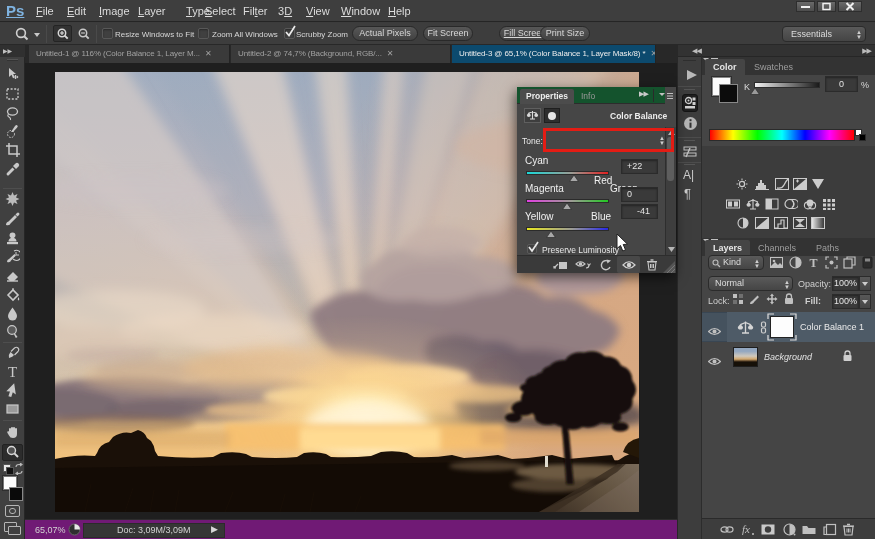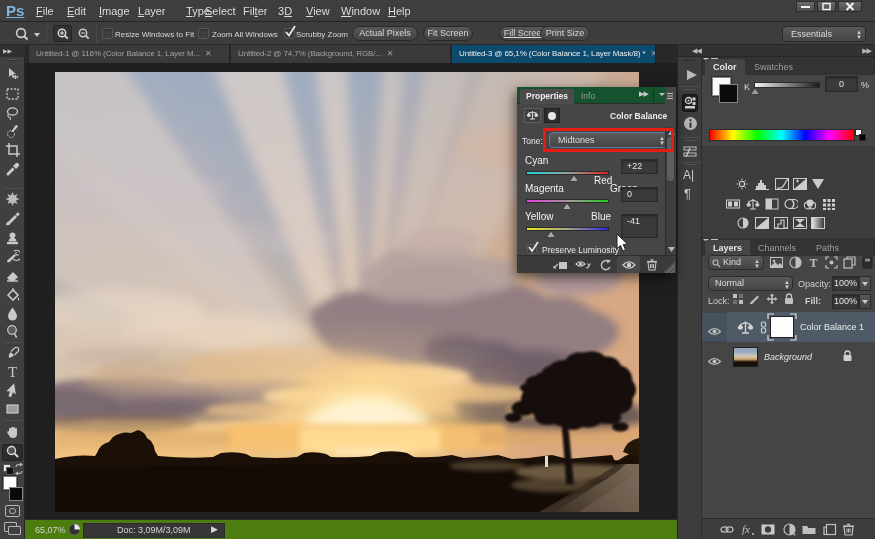--- a/index.html
+++ b/index.html
@@ -31,21 +31,21 @@
 .dtab .x { color:#a0a0a0; font-size:8px; margin-left:5px; }
 #toolbar { position:absolute; left:0; top:45px; width:25px; height:494px; background:#404040;
   border-right:1px solid #262626; }
 #toolhead { position:absolute; left:0; top:0; width:25px; height:12px; background:#303030;
   color:#c0c0c0; font-size:6px; line-height:12px; padding-left:3px; }
 .tool { position:absolute; left:2px; width:21px; height:17px; text-align:center; }
 .tsep { position:absolute; left:3px; width:19px; height:1px; background:#303030; border-bottom:1px solid #4e4e4e; }
 #canvas { position:absolute; left:25px; top:63px; width:652px; height:456px; background:#1f1f1f; }
 #photo { position:absolute; left:30px; top:9px; width:584px; height:440px; }
 #statusbar { position:absolute; left:25px; top:519px; width:652px; height:20px;
-  background:#4d7c0f; border-top:1px solid #2d2d2d; font-size:9px; color:#d2d2d2; }
+  background:#701a75; border-top:1px solid #2d2d2d; font-size:9px; color:#d2d2d2; }
 #dockstrip { position:absolute; left:677px; top:45px; width:25px; height:494px;
   background:#3d3d3d; border-left:1px solid #282828; border-right:1px solid #2c2c2c; }
 #rightcol { position:absolute; left:702px; top:45px; width:173px; height:494px; background:#3c3c3c; }
 .ptabbar { position:absolute; left:0; width:173px; height:18px; background:#333333; }
 .ptab { position:absolute; top:2px; height:16px; font-size:9px; line-height:16px; padding:0 8px; color:#9d9d9d; }
 .ptab.active { background:#454545; color:#e6e6e6; border-radius:2px 2px 0 0; font-weight:bold; }
 .pbody { position:absolute; left:0; width:173px; background:#454545; }
 .valbox { position:absolute; background:#3a3a3a; border:1px solid #2b2b2b;
   box-shadow:inset 0 1px 2px #242424; color:#e4e4e4; font-size:9px; }
 .combo { position:absolute; background:linear-gradient(#5a5a5a,#454545); border:1px solid #2b2b2b;
@@ -777,21 +777,20 @@
   <svg class="abs" style="left:9px;top:22px" width="13" height="13" viewBox="0 0 13 13">
     <path d="M6.5 2 L6.5 10 M4 10 L9 10 M6.5 2.6 L2.8 4.2 M6.5 2.6 L10.2 4.2" stroke="#d8d8d8" stroke-width="1.1" fill="none"></path>
     <path d="M0.8 6 a2 2 0 0 0 4 0 L2.8 3.6 Z" fill="#d8d8d8"></path>
     <path d="M8.2 6 a2 2 0 0 0 4 0 L10.2 3.6 Z" fill="#d8d8d8"></path>
   </svg>
   <span class="abs" style="left:27px;top:21px;width:16px;height:15px;background:#2e2e2e;border:1px solid #1f1f1f;"></span>
   <span class="abs" style="left:31px;top:25px;width:8px;height:8px;background:#e6e6e6;border-radius:50%;"></span>
   <span class="abs" style="left:46px;top:24px;color:#ececec;font-size:8.5px;font-weight:bold;margin-left:47px;">Color Balance</span>
 
   <span class="abs" style="left:5px;top:49px;color:#e8e8e8;font-size:8.5px;">Tone:</span>
-  <span class="combo" style="left:32px;top:45px;width:121px;height:16px;line-height:14px;padding-left:8px;border-color:#567c9e;">Midtones</span>
   <span class="updn" style="left:142px;top:49px;">▲<br>▼</span>
   <span class="abs" style="left:26px;top:41px;width:131px;height:24px;border:3px solid #e41c14;z-index:5;"></span>
 
   <span class="slider-lab" style="left:8px;top:68px;">Cyan</span>
   <span class="slider-lab" style="left:77px;top:68px;margin-top:20px;">Red</span>
   <span class="abs" style="left:9px;top:84px;width:83px;height:4px;border:1px solid #2b2b2b;background:linear-gradient(90deg,#1ad8d8,#9c9c94 55%,#e02020);"></span>
   <svg class="abs" style="left:52px;top:88px" width="10" height="7">
         <polygon points="5,0 9.5,6.5 0.5,6.5" fill="#a8a8a8" stroke="#333" stroke-width="0.8"></polygon>
       </svg>
   <span class="valbox" style="left:104px;top:72px;width:37px;height:15px;line-height:13px;padding-left:5px;">+22</span>
@@ -803,21 +802,21 @@
         <polygon points="5,0 9.5,6.5 0.5,6.5" fill="#a8a8a8" stroke="#333" stroke-width="0.8"></polygon>
       </svg>
   <span class="valbox" style="left:104px;top:100px;width:37px;height:15px;line-height:13px;padding-left:5px;">0</span>
 
   <span class="slider-lab" style="left:8px;top:124px;">Yellow</span>
   <span class="slider-lab" style="left:74px;top:124px;">Blue</span>
   <span class="abs" style="left:9px;top:140px;width:83px;height:4px;border:1px solid #2b2b2b;background:linear-gradient(90deg,#e8e820,#9c9c94 55%,#2828e8);"></span>
   <svg class="abs" style="left:29px;top:144px" width="10" height="7">
         <polygon points="5,0 9.5,6.5 0.5,6.5" fill="#a8a8a8" stroke="#333" stroke-width="0.8"></polygon>
       </svg>
-  <span class="valbox" style="left:104px;top:127px;width:37px;height:24px;line-height:13px;padding-left:5px;">-41</span>
+  <span class="valbox" style="left:104px;top:117px;width:37px;height:15px;line-height:13px;padding-left:15px;">-41</span>
 
   <span class="abs" style="left:10px;top:157px;width:10px;height:10px;background:#404040;border:1px solid #5a5a5a;border-radius:2px;"></span>
   <svg class="abs" style="left:10px;top:154px" width="13" height="13" viewBox="0 0 13 13">
         <path d="M2 6 L5 10 L11 1" fill="none" stroke="#e8e8e8" stroke-width="1.7"></path>
       </svg>
   <span class="abs" style="left:25px;top:158px;color:#e8e8e8;font-size:8.5px;">Preserve Luminosity</span>
 
   <span class="abs" style="left:148px;top:40px;width:11px;height:128px;background:#3e3e3e;border-left:1px solid #2e2e2e;"></span>
   <svg class="abs" style="left:151px;top:43px" width="7" height="5">
         <polygon points="3.5,0 7,5 0,5" fill="#b5b5b5"></polygon>

